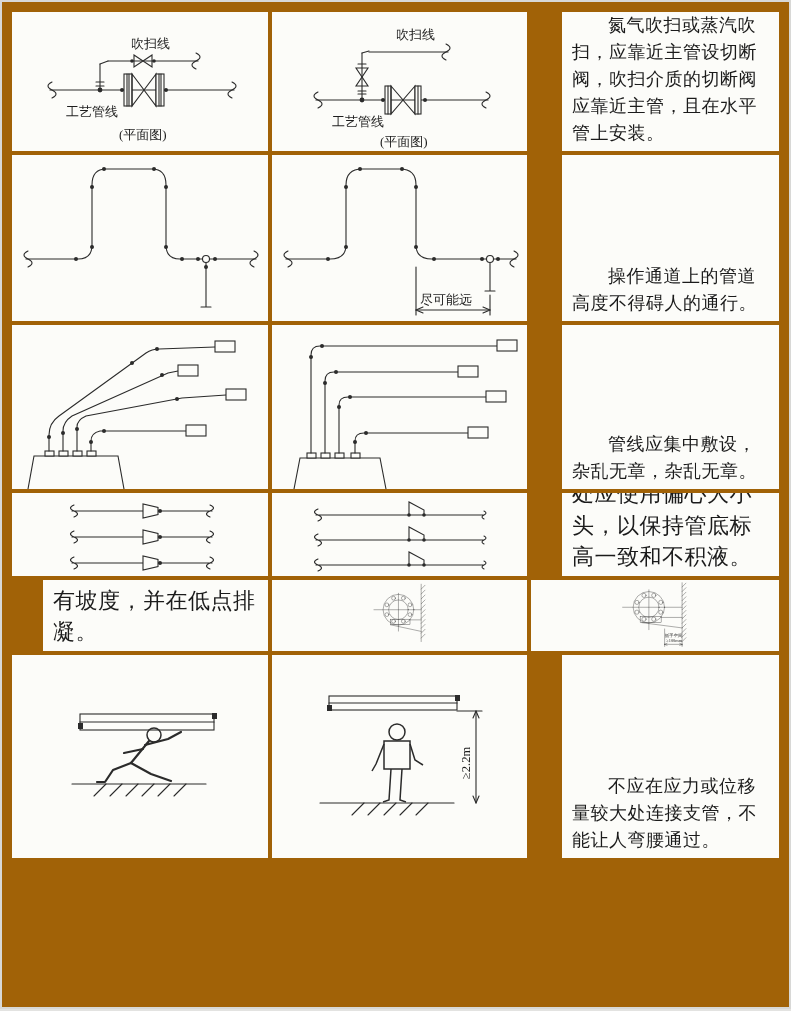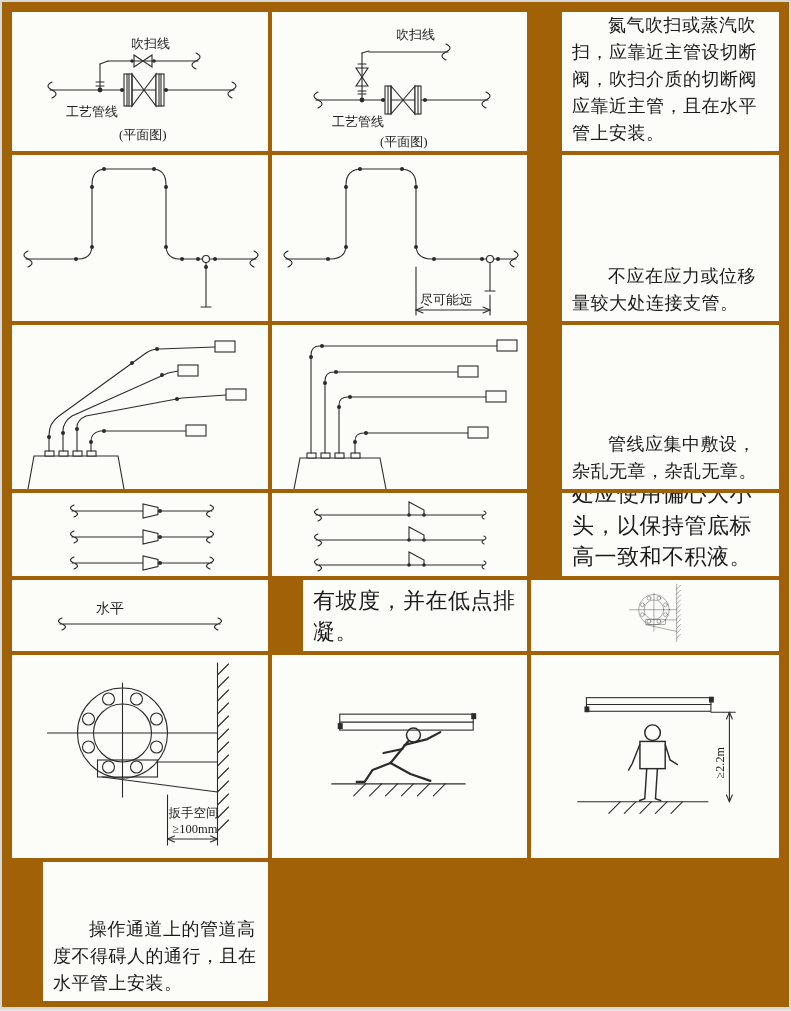--- a/index.html
+++ b/index.html
@@ -166,21 +166,21 @@
           <circle cx="144" cy="32" r="2"></circle>
         <circle cx="144" cy="92" r="2"></circle>
           <circle cx="162" cy="104" r="2"></circle>
         <circle cx="210" cy="104" r="2"></circle>
           <circle cx="226" cy="104" r="2"></circle>
       </g>
       <text class="lbl" x="148" y="149">尽可能远</text>
     </svg>
   </div>
   <div class="cell note">
-    <p>不应在应力或位移量较大处连接支管。</p>
+    <p>操作通道上的管道高度不得碍人的通行。</p>
   </div>
 
   <div class="cell">
     <svg viewBox="0 0 256 164">
       <g class="dl">
         <path d="M16,164 L22,131 H106 L112,164"></path>
         <rect x="33" y="126" width="9" height="5" class="sym"></rect>
         <rect x="47" y="126" width="9" height="5" class="sym"></rect>
         <rect x="61" y="126" width="9" height="5" class="sym"></rect>
         <rect x="75" y="126" width="9" height="5" class="sym"></rect>
@@ -273,28 +273,20 @@
           <circle cx="152" cy="47" r="1.8"></circle>
         <circle cx="137" cy="72" r="1.8"></circle>
           <circle cx="152" cy="72" r="1.8"></circle>
       </g>
     </svg>
   </div>
   <div class="cell note tight">
     <p>并排敷设的水平管线，如有变径处应使用偏心大小头，以保持管底标高一致和不积液。</p>
   </div>
 
-  <div class="cell">
-    <svg viewBox="0 0 256 71">
-      <g class="dl">
-        <path d="M48,44 H208 M50,38 q-7,3 0,6 q7,3 0,6 M206,38 q7,3 0,6 q-7,3 0,6"></path>
-      </g>
-      <text class="lbl" x="84" y="33" style="font-size:14px">水平</text>
-    </svg>
-  </div>
   <div class="cell note tight">
     <p>吹扫介质的切断阀应靠近主管，应稍有坡度，并在低点排凝。</p>
   </div>
 
   <div class="cell">
     <svg viewBox="0 0 256 203">
       <g class="dl">
         <g>
           <path d="M190,12 V176"></path>
           <path d="M190,26 L201,15 M190,40 L201,29 M190,54 L201,43 M190,68 L201,57 M190,82 L201,71 M190,96 L201,85 M190,110 L201,99 M190,124 L201,113 M190,138 L201,127 M190,152 L201,141 M190,166 L201,155"></path>
@@ -406,16 +398,16 @@
         <path d="M185,24 H210"></path>
         <path d="M204,24 V116"></path>
         <path d="M204,24 l-3,7 M204,24 l3,7 M204,116 l-3,-7 M204,116 l3,-7"></path>
       </g>
       <g transform="translate(198,92) rotate(-90)">
         <text class="lbl" x="0" y="0" style="font-size:12.5px">≥2.2m</text>
       </g>
     </svg>
   </div>
   <div class="cell note">
-    <p>操作通道上的管道高度不得碍人的通行，且在水平管上安装。</p>
+    <p>不应在应力或位移量较大处连接支管，不能让人弯腰通过。</p>
   </div>
 
 </div>
 
 </body></html>

